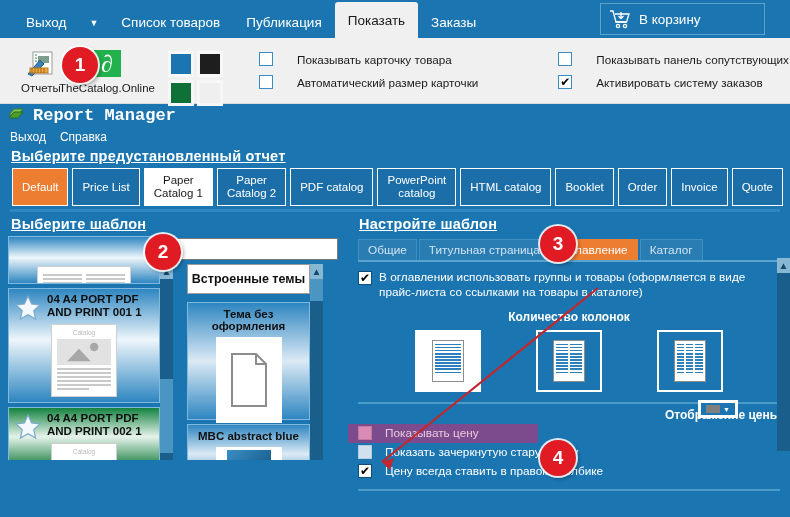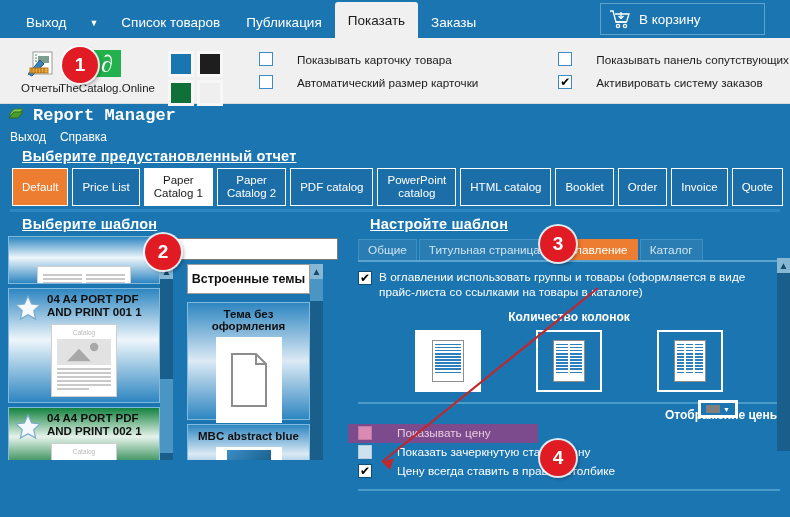--- a/index.html
+++ b/index.html
@@ -72,21 +72,21 @@
   .rm-title{
     height:23px; background:#1b75b0; display:flex; align-items:center;
     padding-left:8px; gap:8px; color:#fff;
   }
   .rm-title .t{ font-size:17px; font-weight:bold;font-family:Liberation Mono, monospace; }
   .rm-menu{ height:19px; display:flex; align-items:center; padding-left:10px; gap:14px; }
   .rm-menu span{ color:#fff; font-size:12px; cursor:pointer; }
 
   .sect-head{
     color:#fff; font-size:14.5px; font-weight:bold; text-decoration:underline;
-    padding:2px 0 4px 11px; letter-spacing:.2px;margin-left:11px;
+    padding:2px 0 4px 11px; letter-spacing:.2px;
   }
 
   
   .presets{ display:flex; gap:4px; padding:0 0 0 12px; height:38px; align-items:stretch; }
   .pbtn{
     background:#1b6ea8; color:#fff; font-size:11.5px; border:1px solid #ffffff;
     display:flex; align-items:center; justify-content:center; text-align:center;
     padding:0 9px; cursor:pointer; line-height:1.12; white-space:pre-line;
   }
   .pbtn.sel{ background:#ed7d31; }
@@ -177,21 +177,21 @@
   .col-opt{ width:66px; height:62px; display:flex; align-items:center; justify-content:center; cursor:pointer; }
   .col-opt.sel{ background:#fff; }
   .col-opt.out{ border:2px solid #fff; }
   .mini-doc{ width:32px; height:42px; background:#fff; border:1px solid #8e8e8e; padding:3px 2px; display:flex; gap:1.5px; }
   .mcol{ flex:1; display:flex; flex-direction:column; gap:1.5px; }
   .mcol i{ display:block; height:1.6px; background:#2d7fbb; }
 
   .price-rule{ height:2px; background:#4b9bc9; margin:10px 0 4px 0; }
   .price-title{ color:#fff; font-size:12px; font-weight:bold;text-align:right; }
   .price-rows{ margin-top:2px; }
-  .prow{ display:flex; align-items:center; gap:25px; height:19px; cursor:pointer; }
+  .prow{ display:flex; align-items:center; gap:13px; height:19px; cursor:pointer; }
   .prow.hl{
     background:#7b4b8e; margin-left:-10px; padding-left:10px; width:190px;
     position:relative; z-index:3;
   }
   .pbox{ width:14px; height:14px; background:#fff; border:1px solid #0d4f78;
     display:flex; align-items:center; justify-content:center; font-size:12px; line-height:1; color:#000; flex:0 0 auto; }
   .pbox.pink{ background:#d98ab5; border-color:#c07aa2; }
   .pbox.pale{ background:#cfe0ee; border-color:#b6ccdd; }
   .plbl{ color:#fff; font-size:11.8px; white-space:nowrap; }
   .plbl.dim{ color:#e9c9dc; }

